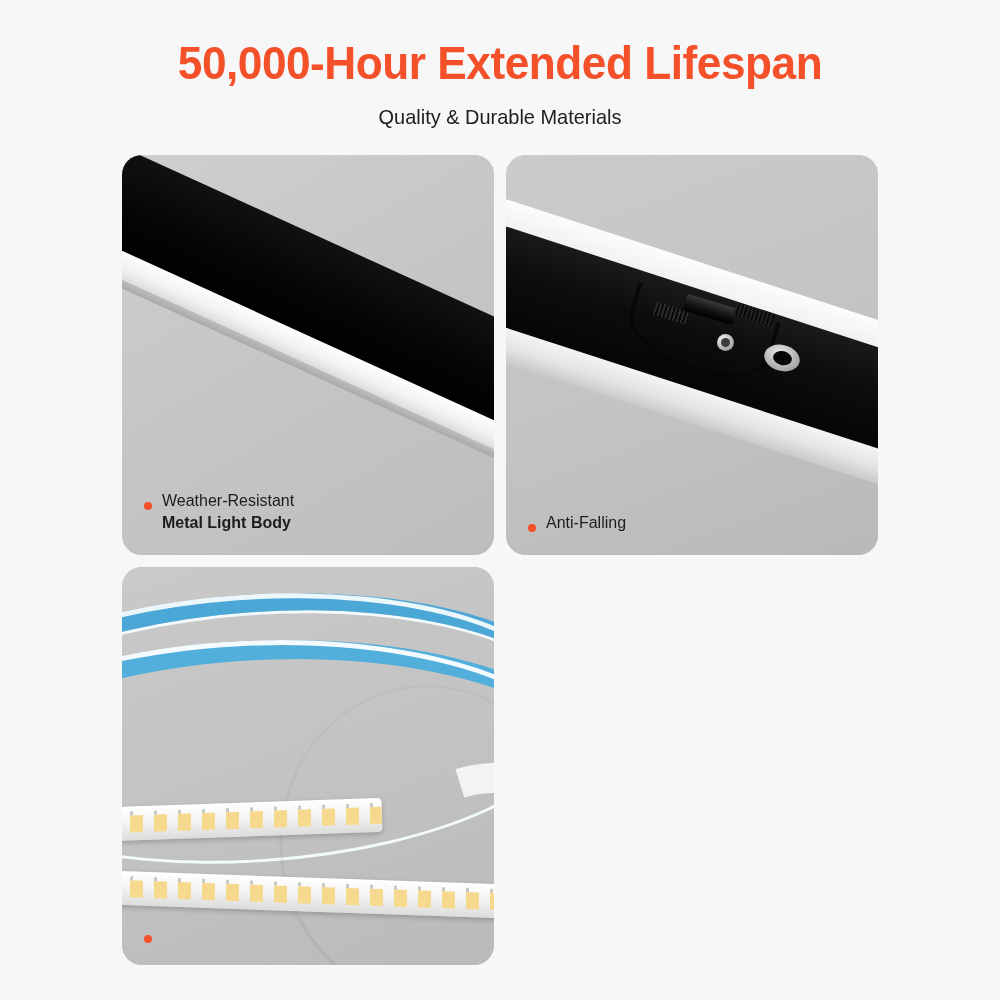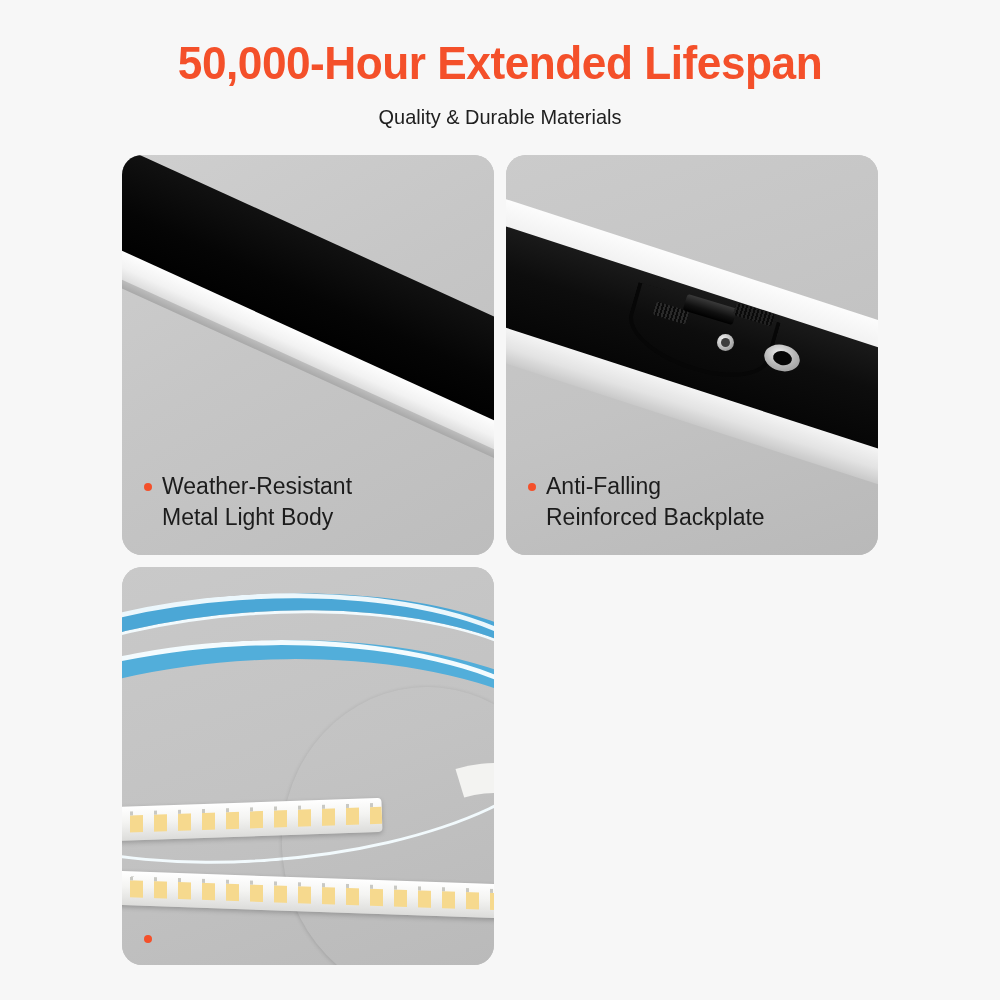--- a/index.html
+++ b/index.html
@@ -365,27 +365,27 @@
   }
   .bullet {
     width: 8px;
     height: 8px;
     border-radius: 50%;
     background: #f4502a;
     margin-top: 12px;
     flex: 0 0 auto;
   }
   .caption-text {
-    font-size: 23px;
+    font-size: 16px;
     line-height: 1.34;
     color: #1c1c1c;
     font-weight: 400;
     white-space: nowrap;
   }
-  .caption-text .l2 { display: block; }
+  .caption-text .l2 { display: block; font-weight: bold; }
 </style>
 </head>
 <body>
 
 <div class="page">
 
   <div class="header">
     <div class="title">50,000-Hour Extended Lifespan</div>
     <div class="subtitle">Quality &amp; Durable Materials</div>
   </div>
@@ -420,21 +420,20 @@
         <div class="conn-ribs"></div>
         <div class="connector"></div>
         <div class="conn-tail"></div>
         <div class="screw"></div>
         <div class="grommet"></div>
       </div>
       <div class="caption">
         <span class="bullet"></span>
         <span class="caption-text">
           <span>Anti-Falling</span>
-          <span class="l2">Reinforced Backplate</span>
         </span>
       </div>
     </div>
 
     <div class="panel p4">
       <div class="photo">
         <div class="bg"></div>
         <div class="strip coil-top"></div>
         <div class="strip coil-top-hl"></div>
         <div class="strip coil-mid"></div>

